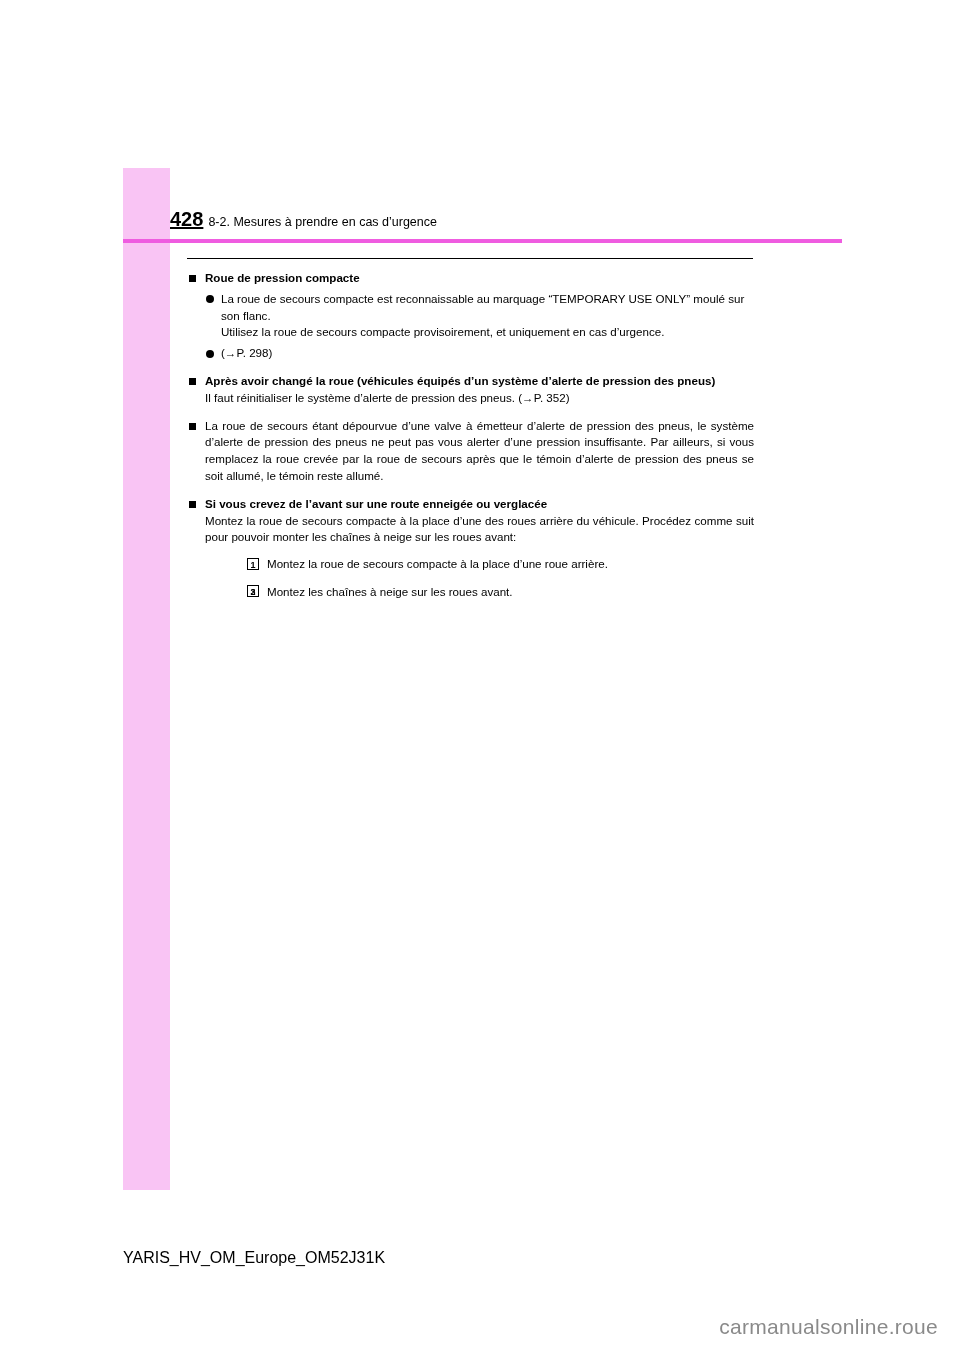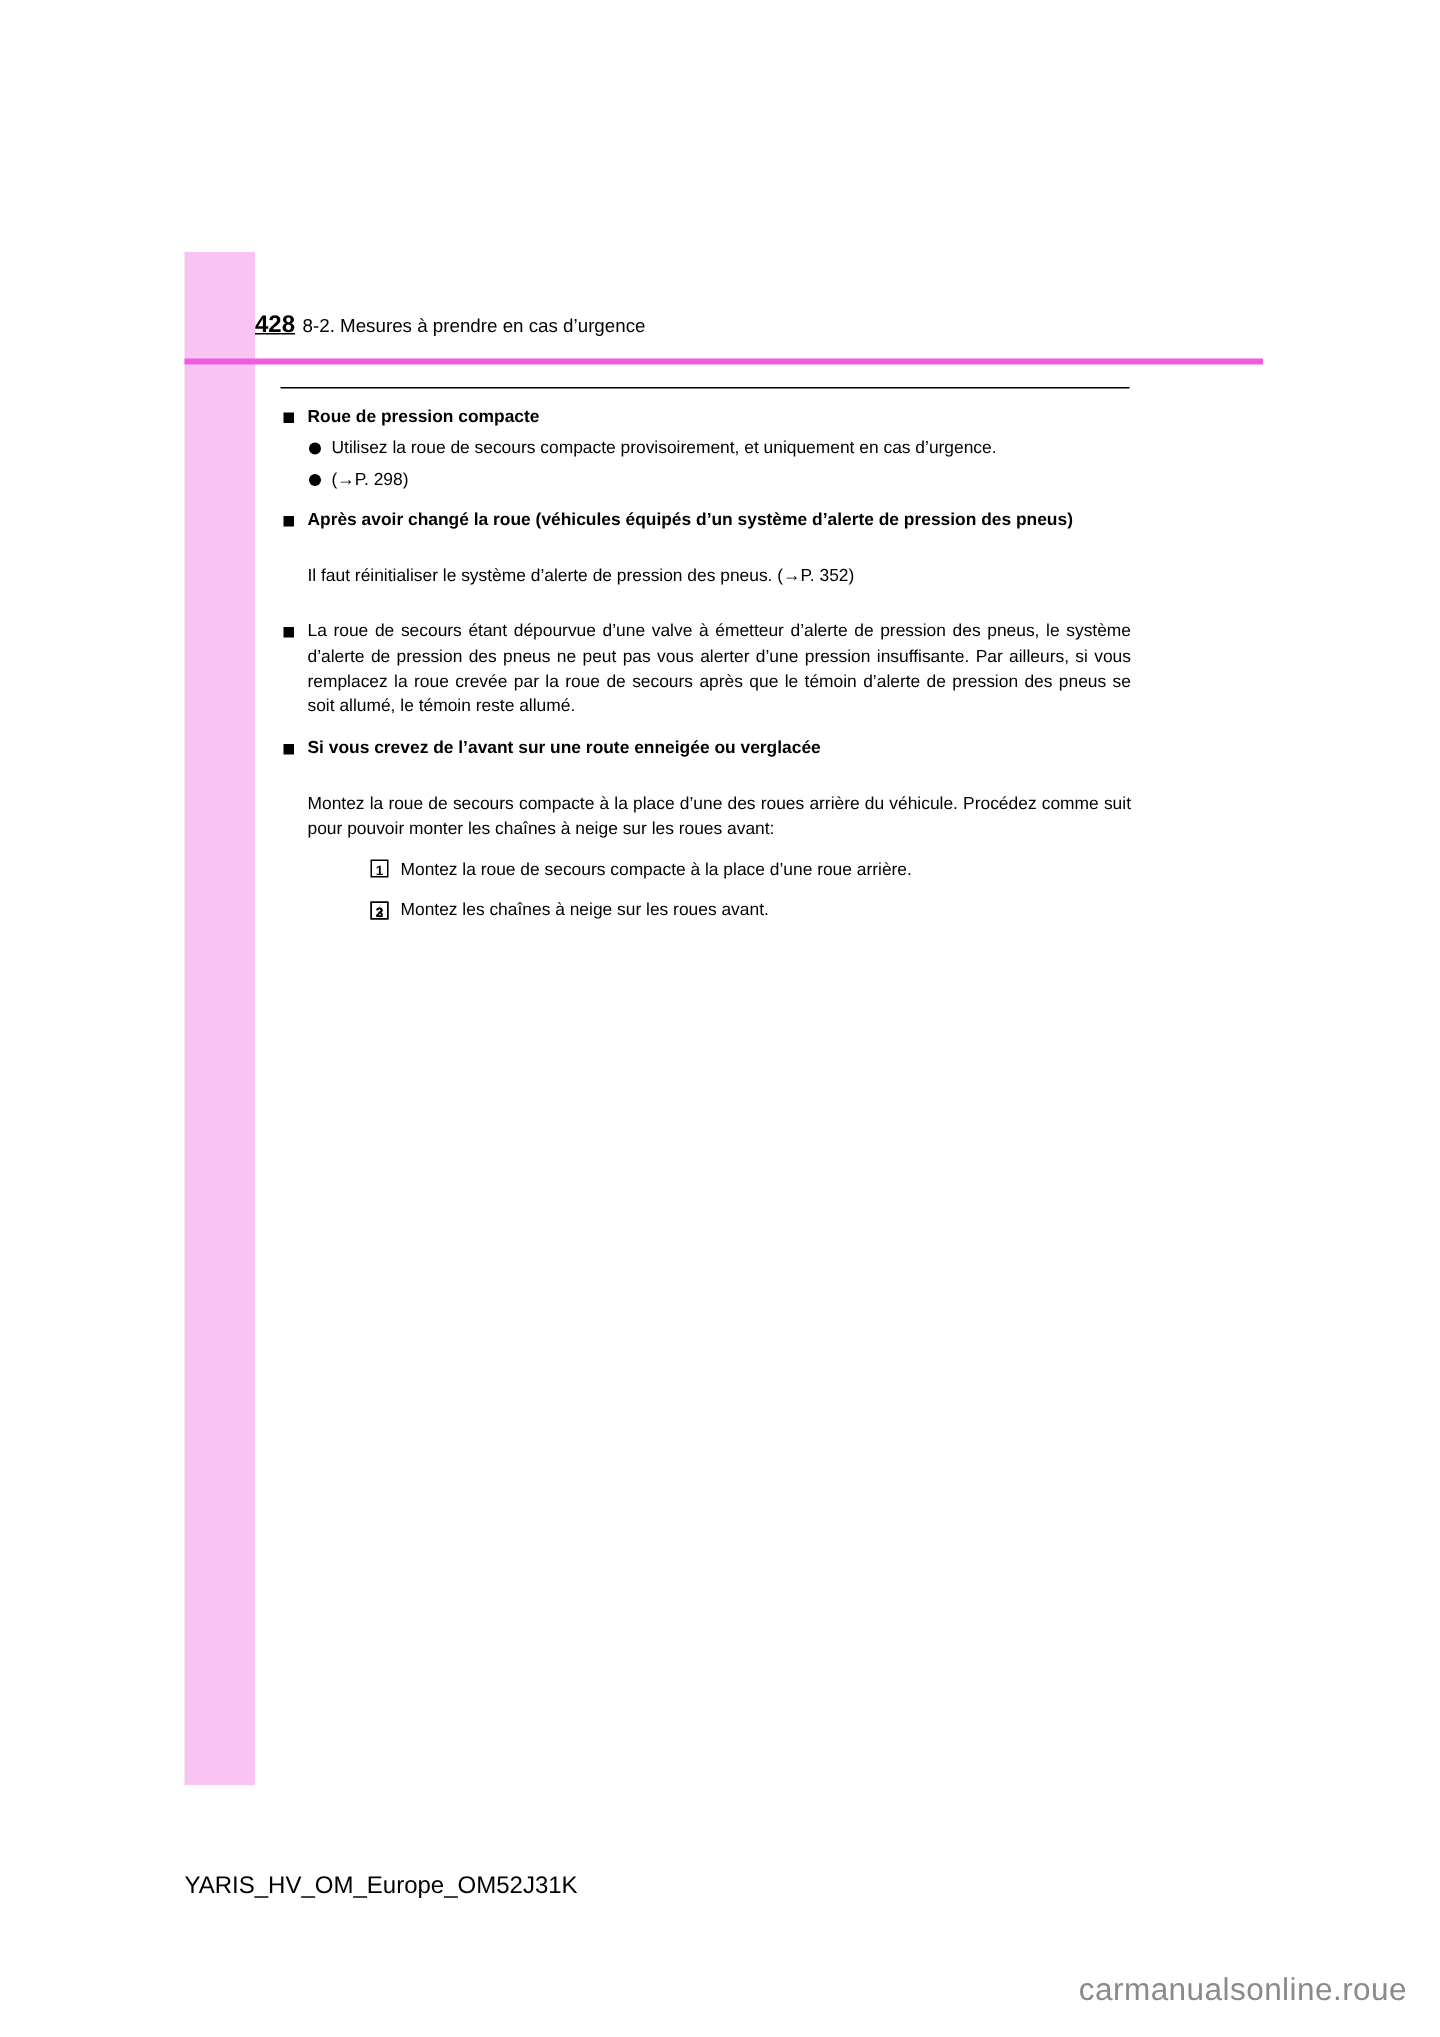--- a/index.html
+++ b/index.html
@@ -31,21 +31,21 @@
     position: absolute;
     left: 170px;
     top: 208px;
     width: 672px;
   }
   .page-header-inner {
     display: flex;
     align-items: baseline;
   }
   .page-number {
-    font-size: 16px;
+    font-size: 20px;
     font-weight: bold;
     letter-spacing: 0px;
     margin-right: 5px;
     text-decoration: underline;
   }
   .header-title {
     font-size: 12.5px;
   }
   .header-rule {
     position: absolute;
@@ -104,21 +104,21 @@
     position: absolute;
     left: 1px;
     top: 4.5px;
     width: 8px;
     height: 8px;
     border-radius: 50%;
     background: #000000;
   }
 
   .para {
-    margin-top: 20px;
+    margin-top: 0;
   }
   .para.justify {
     text-align: justify;
     text-justify: inter-word;
   }
   .tight {
     margin-top: 0px;
   }
 
   .numlist {
@@ -177,20 +177,21 @@
 </div>
 <div class="header-rule"></div>
 <div class="content-rule"></div>
 
 <div class="content">
 
   <div class="sq-block">
     <span class="sq-heading">Roue de pression compacte</span>
 
     <div class="bullet-block">
+      <div>La roue de secours compacte est reconnaissable au marquage “TEMPORARY USE ONLY” moulé sur son flanc.</div>
       <div class="para justify tight">Utilisez la roue de secours compacte provisoirement, et uniquement en cas d’urgence.</div>
     </div>
 
     <div class="bullet-block">
       <div class="tight">(→P. 298)</div>
     </div>
   </div>
 
   <div class="sq-block" style="margin-top:11px;">
     <span class="sq-heading">Après avoir changé la roue (véhicules équipés d’un système d’alerte de pression des pneus)</span>

